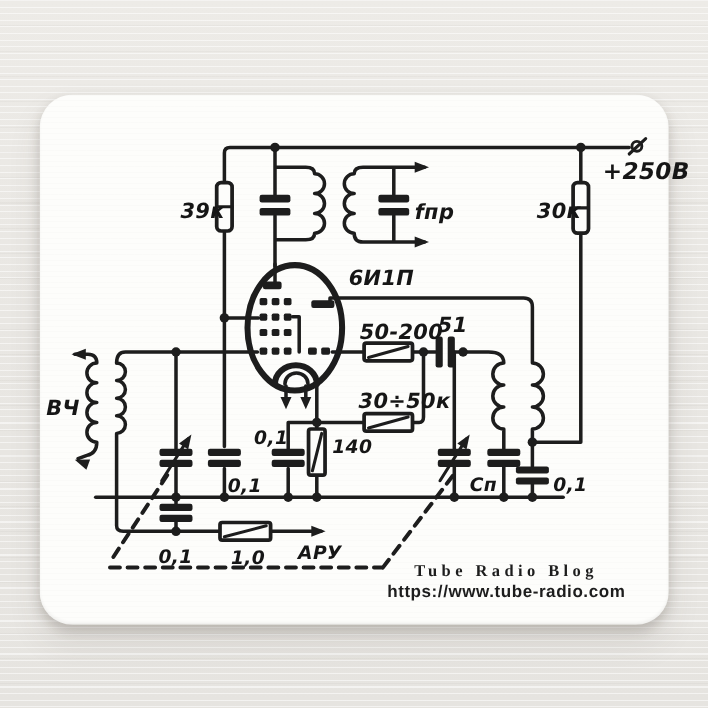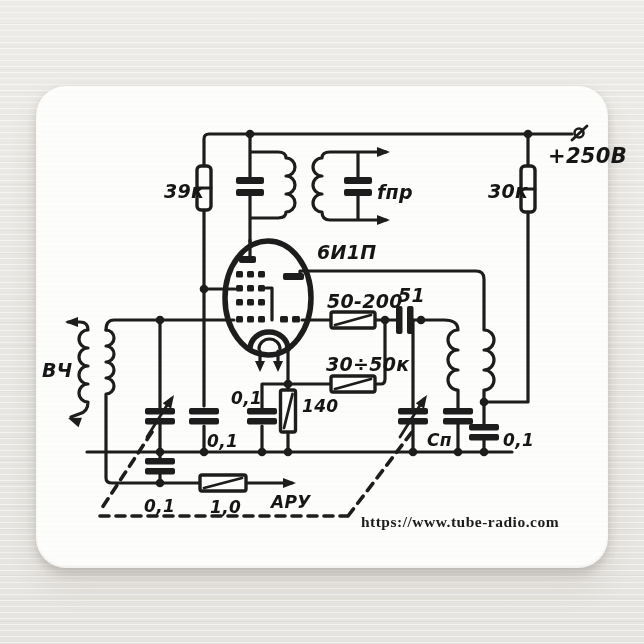--- a/index.html
+++ b/index.html
@@ -36,21 +36,21 @@
   .lbl.small{font-size:17px;}
   .lbl.big{font-size:21px;}
   .brand{
     position:absolute;left:352px;top:512px;width:216px;text-align:center;color:#1d1d1d;
   }
   .brand .name{
     font-family:"Liberation Serif","DejaVu Serif",serif;
     font-size:15px;font-weight:600;letter-spacing:4px;white-space:nowrap;
   }
   .brand .url{
-    font-family:Liberation Serif, serif;
+    font-family:Liberation Sans, sans-serif;
     font-size:15.5px;font-weight:700;letter-spacing:.5px;white-space:nowrap;margin-top:1px;
   }
 </style>
 </head>
 <body>
 
 <div class="bg"></div>
 <div class="pad"></div>
 
 <svg class="schematic" width="644" height="644" viewBox="0 0 644 644">
@@ -241,14 +241,15 @@
     <text class="lbl" x="42" y="377">ВЧ</text>
     <text class="lbl small" x="427" y="446">Сп</text>
     <text class="lbl small" x="503" y="446">0,1</text>
     <text class="lbl small" x="144" y="512">0,1</text>
     <text class="lbl small" x="210" y="513">1,0</text>
     <text class="lbl small" x="271" y="508">АРУ</text>
   </g>
 </svg>
 
 <div class="brand">
+  <div class="name">Tube Radio Blog</div>
   <div class="url">https://www.tube-radio.com</div>
 </div>
 
 </body></html>

